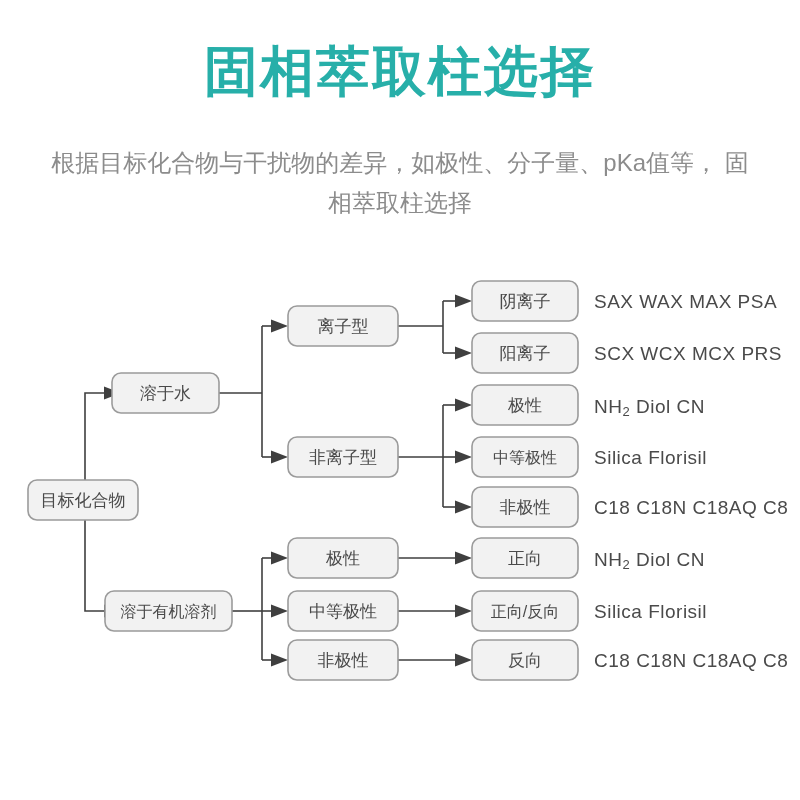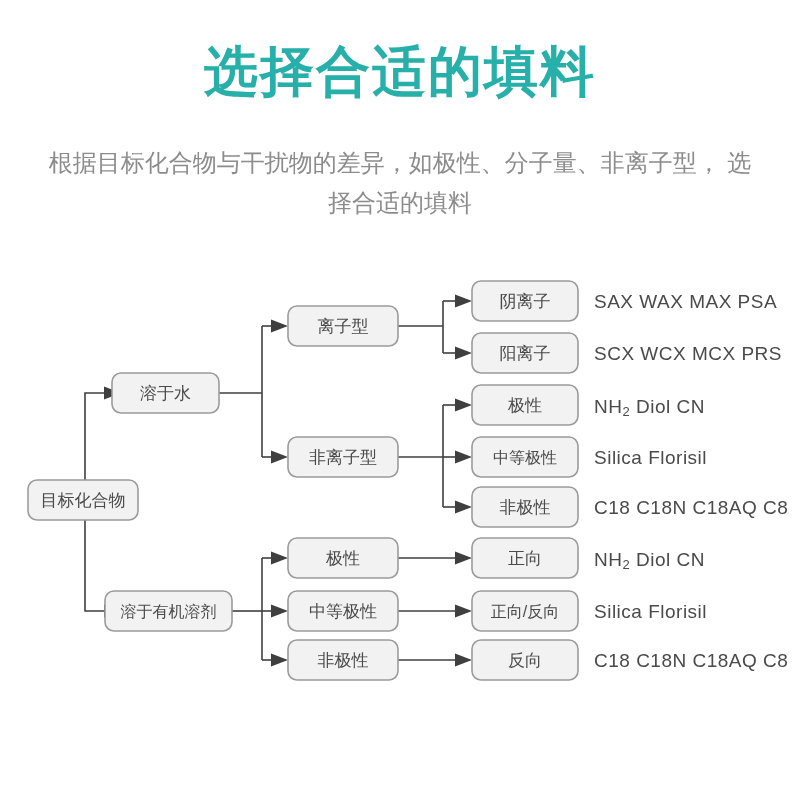--- a/index.html
+++ b/index.html
@@ -57,22 +57,22 @@
     dominant-baseline:central;
     letter-spacing:0.5px;
   }
   .leaftext tspan.sub{font-size:13px;}
 </style>
 </head>
 <body>
 
 <div class="page">
 
-  <div class="title">选择合适的填料</div>
-  <div class="subtitle">根据目标化合物与干扰物的差异，如极性、分子量、非离子型， 选择合适的填料</div>
+  <div class="title">固相萃取柱选择</div>
+  <div class="subtitle">根据目标化合物与干扰物的差异，如极性、分子量、pKa值等， 固相萃取柱选择</div>
 
   <div class="chart">
   <svg width="800" height="460" viewBox="0 0 800 460" xmlns="http://www.w3.org/2000/svg">
 
     <g>
       <path class="conn" d="M85,250 L85,143 L104,143"></path>
       <polygon class="arrowhead" points="104,136.5 121,143 104,149.5"></polygon>
       <path class="conn" d="M85,250 L85,361 L104,361"></path>
       <polygon class="arrowhead" points="104,354.5 121,361 104,367.5"></polygon>
     </g>

